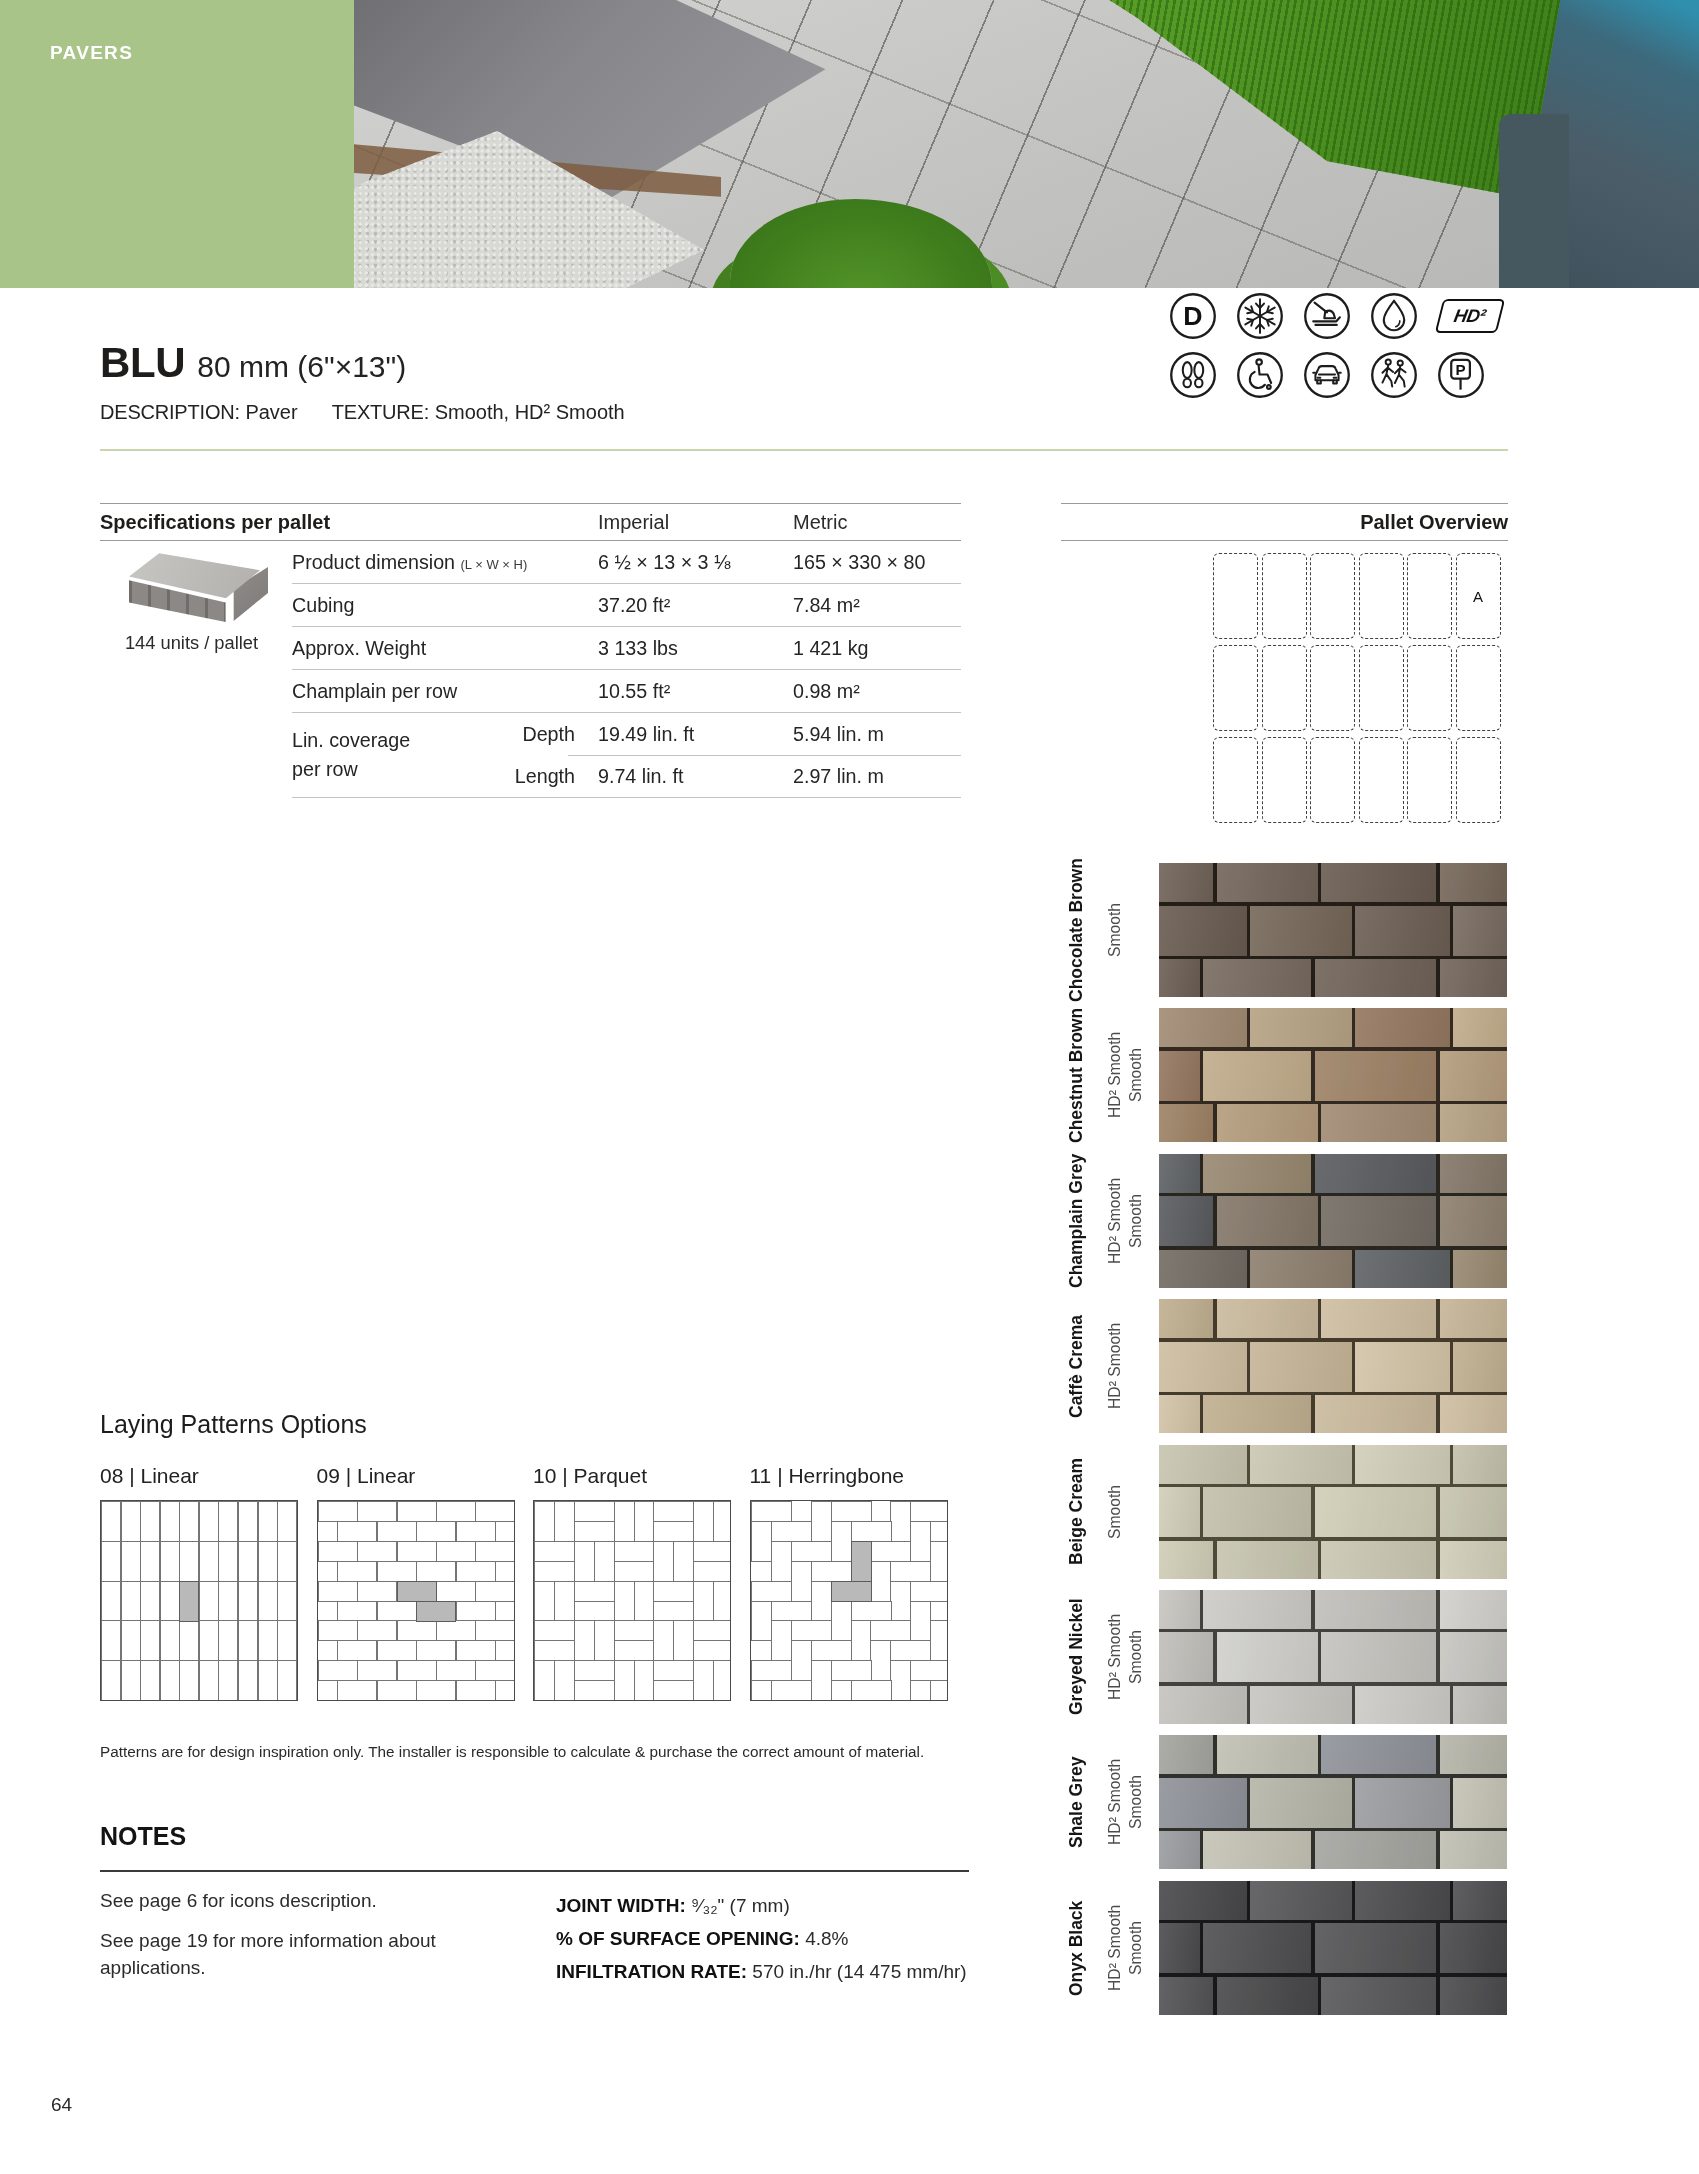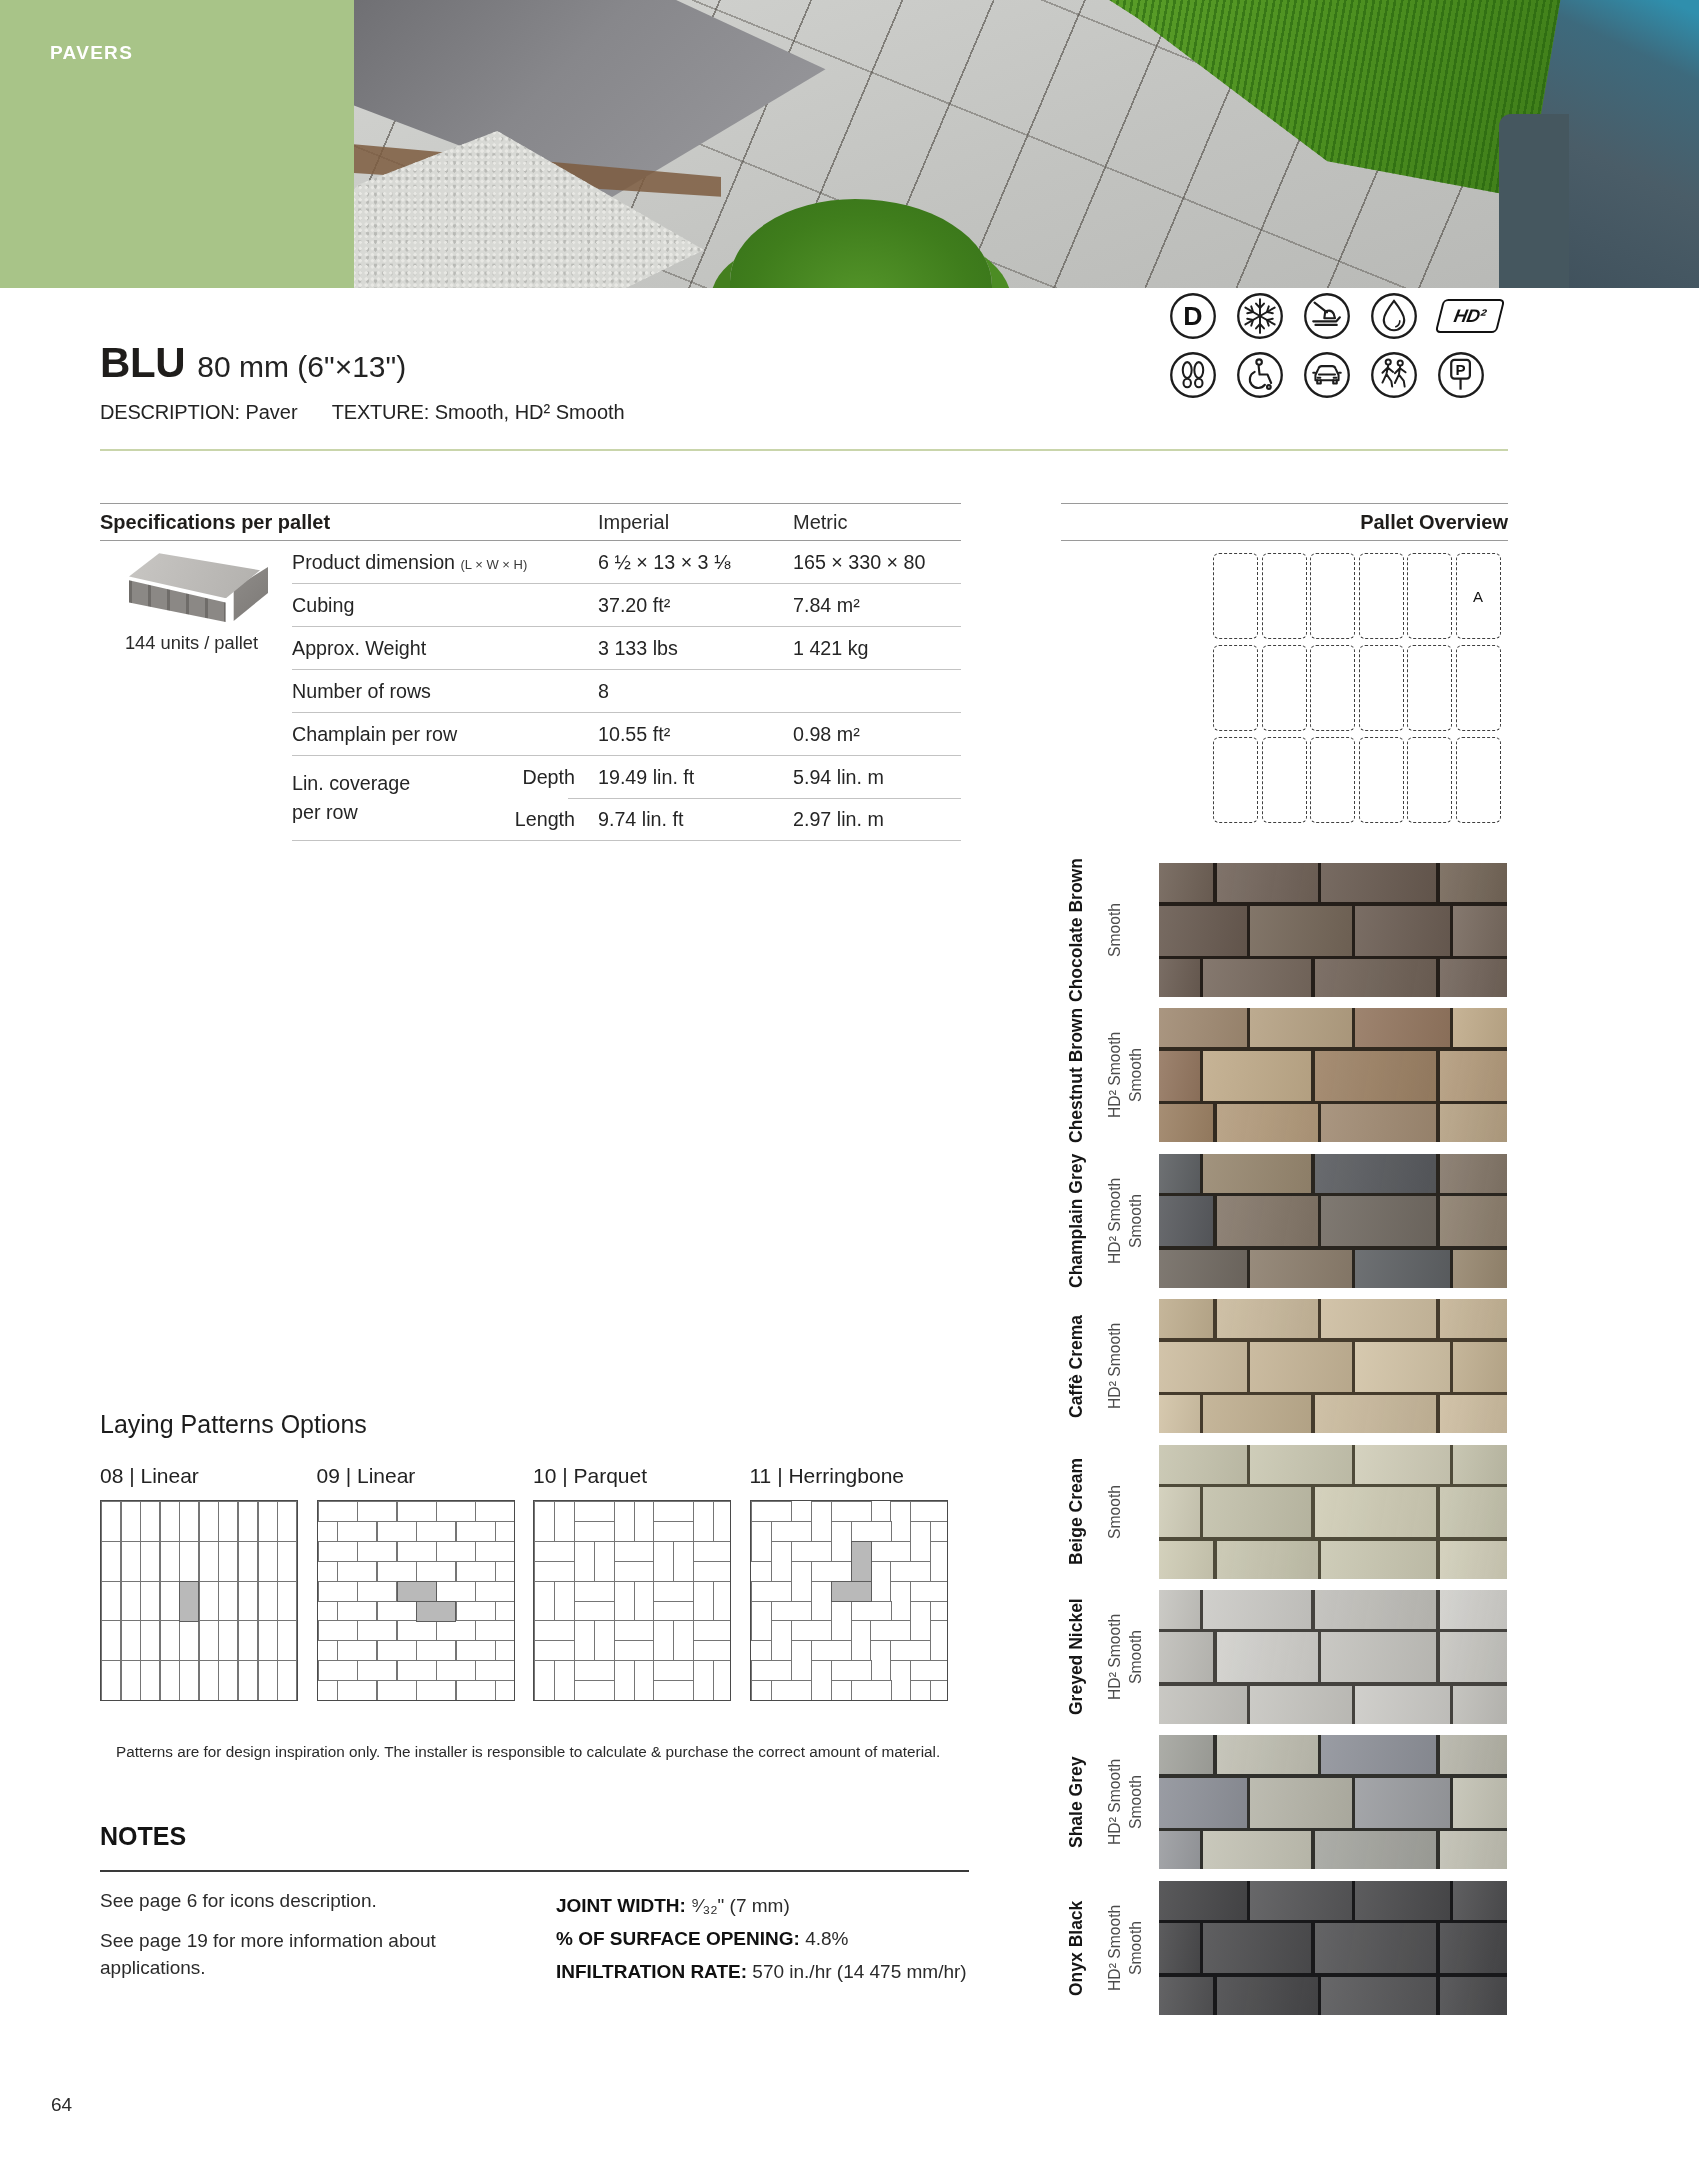--- a/index.html
+++ b/index.html
@@ -102,21 +102,21 @@
 
   
   .patterns{position:absolute;left:100px;top:1410px;width:891px;}
   .patterns h2{margin:0 0 24.5px 0;font-size:25px;font-weight:normal;color:#1c1c1c;}
   .pattern-list{display:flex;gap:17.5px;}
   .pattern-item{width:199px;}
   .pattern-label{font-size:21px;color:#222;margin-bottom:12.2px;}
   .pattern-tile{position:relative;width:196px;height:199px;border:1.7px solid #4a4a4a;background:#fff;overflow:hidden;}
   .pbrick{position:absolute;background:#fff;border:0.9px solid #757575;box-sizing:border-box;}
   .pbrick.hl{background:#b9b9b9;border-color:#5c5c5c;z-index:2;}
-  .disclaimer{position:absolute;left:116px;top:1728px;width:961px;font-size:15.3px;color:#2a2a2a;}
+  .disclaimer{position:absolute;left:100px;top:1728px;width:961px;font-size:15.3px;color:#2a2a2a;}
 
   
   .notes{position:absolute;left:100px;top:1822px;width:1408px;}
   .notes h2{margin:0 0 19px 0;font-size:25px;font-weight:bold;color:#141414;}
   .notes-rule{width:869px;height:1.7px;background:#3a3a3a;margin-bottom:15.7px;}
   .notes-cols{position:relative;}
   .notes-left{width:437px;font-size:19px;line-height:27px;color:#2b2b2b;}
   .notes-left p{margin:0 0 13px 0;}
   .notes-right{position:absolute;left:456px;top:1.7px;width:524px;font-size:19px;line-height:33px;color:#2b2b2b;}
   .notes-right b{font-weight:bold;color:#111;}
@@ -270,25 +270,20 @@
         </div>
         <div class="spec-row">
           <span>Cubing </span>
           <span>37.20 ft²</span>
           <span>7.84 m²</span>
         </div>
         <div class="spec-row">
           <span>Approx. Weight </span>
           <span>3 133 lbs</span>
           <span>1 421 kg</span>
-        </div>
-        <div class="spec-row">
-          <span>Number of rows </span>
-          <span>8</span>
-          <span></span>
         </div>
         <div class="spec-row">
           <span>Champlain per row </span>
           <span>10.55 ft²</span>
           <span>0.98 m²</span>
         </div>
         <div class="spec-row tall">
           <div class="biglabel">
             <div>Lin. coverage</div>
             <div>per row</div>

